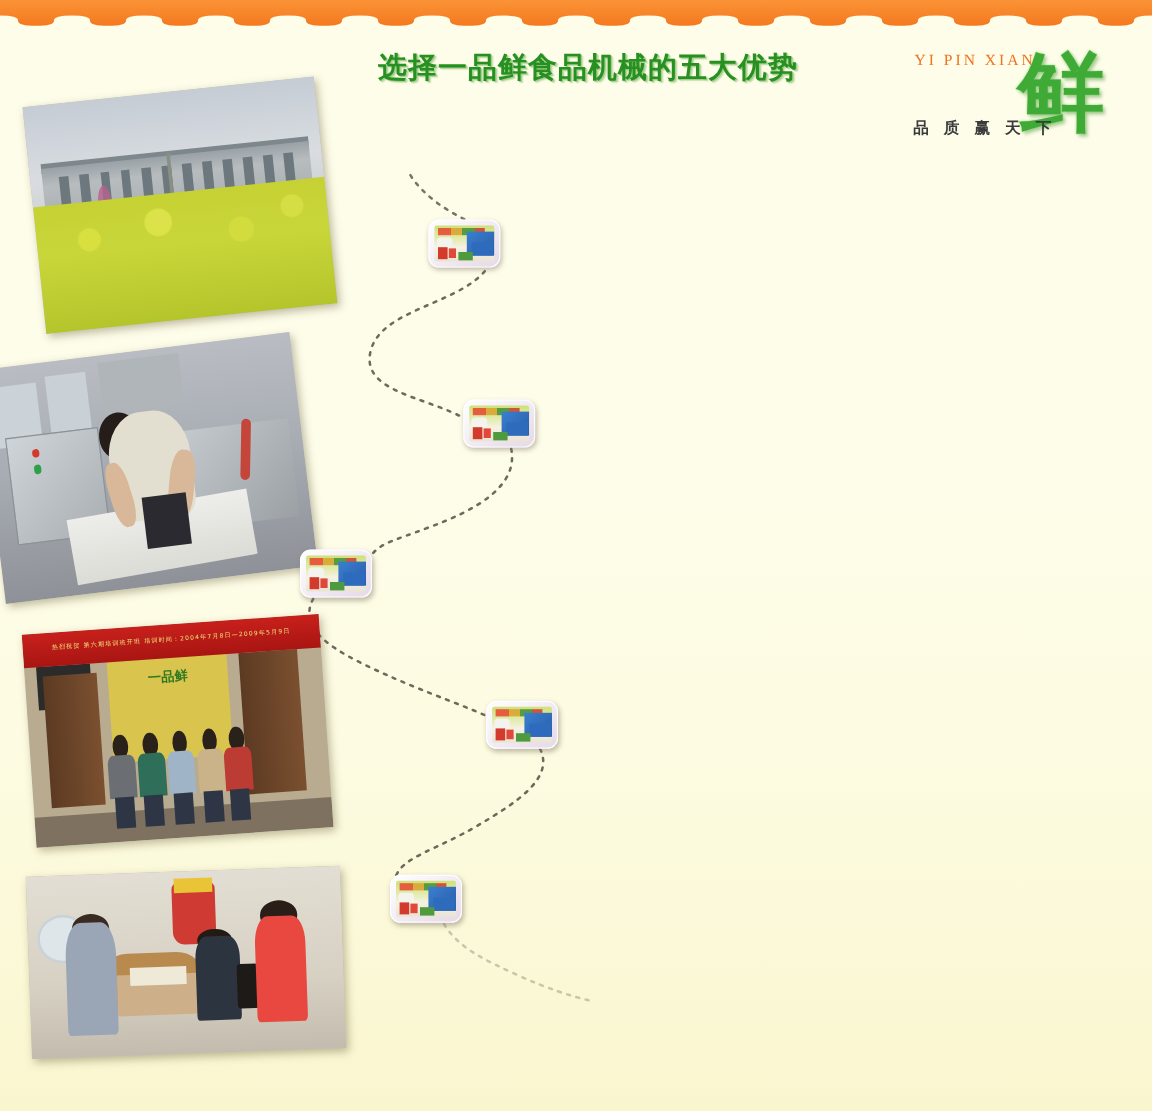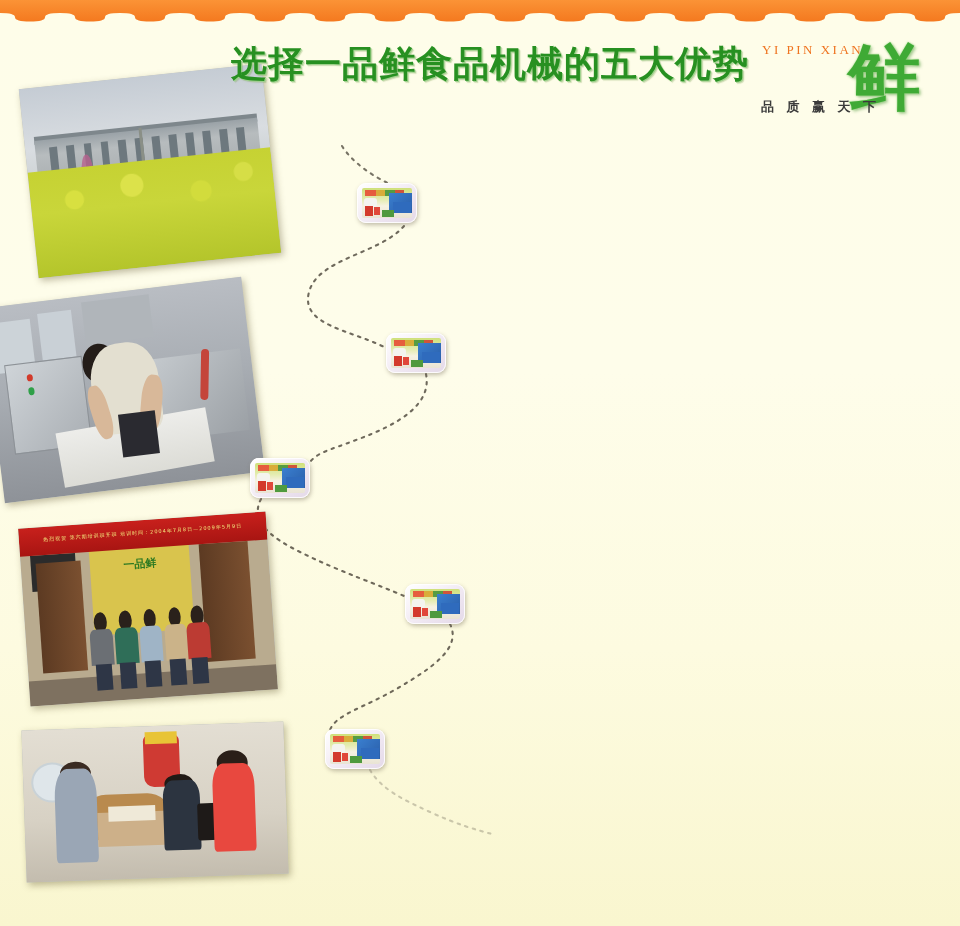--- a/index.html
+++ b/index.html
@@ -35,21 +35,21 @@
     left:0; top:40px;
     width:960px;
     text-align:center;
     padding-left:20px;
     z-index:20;
     pointer-events:none;
   }
   #title .t {
     display:inline-block;
     font-family:Liberation Serif, serif;
-    font-size:36px;
+    font-size:24px;
     font-weight:bold;
     letter-spacing:1px;
     color:#279021;
     text-shadow:
        1px 1px 0 #9ed18c,
        2px 2px 1px rgba(120,160,80,.35);
     white-space:nowrap;
   }
 
   

